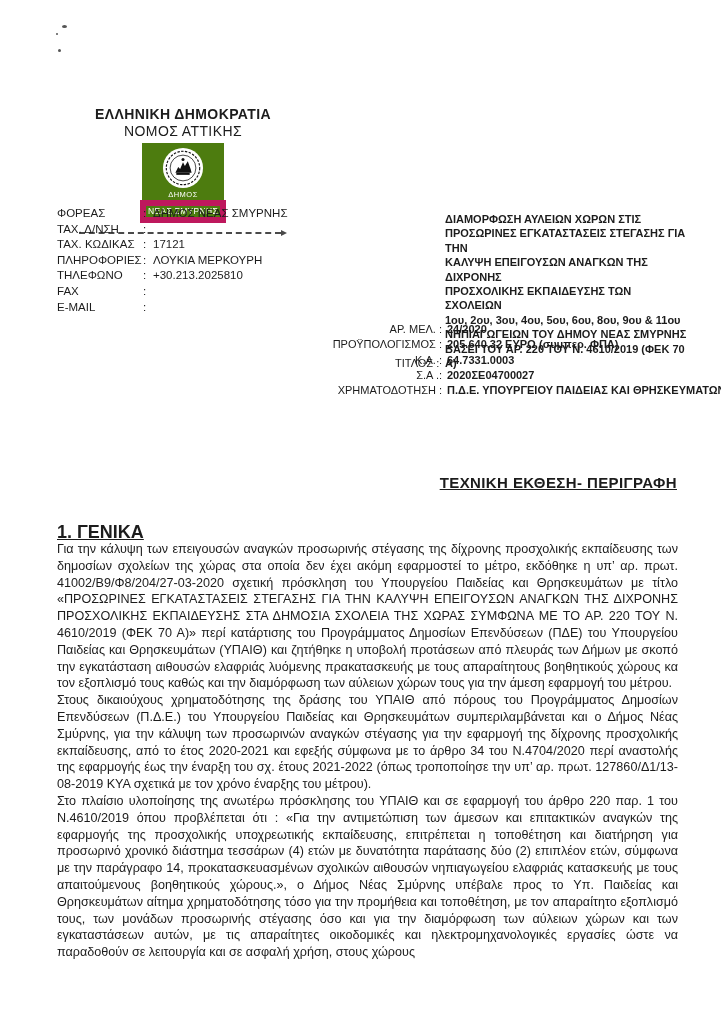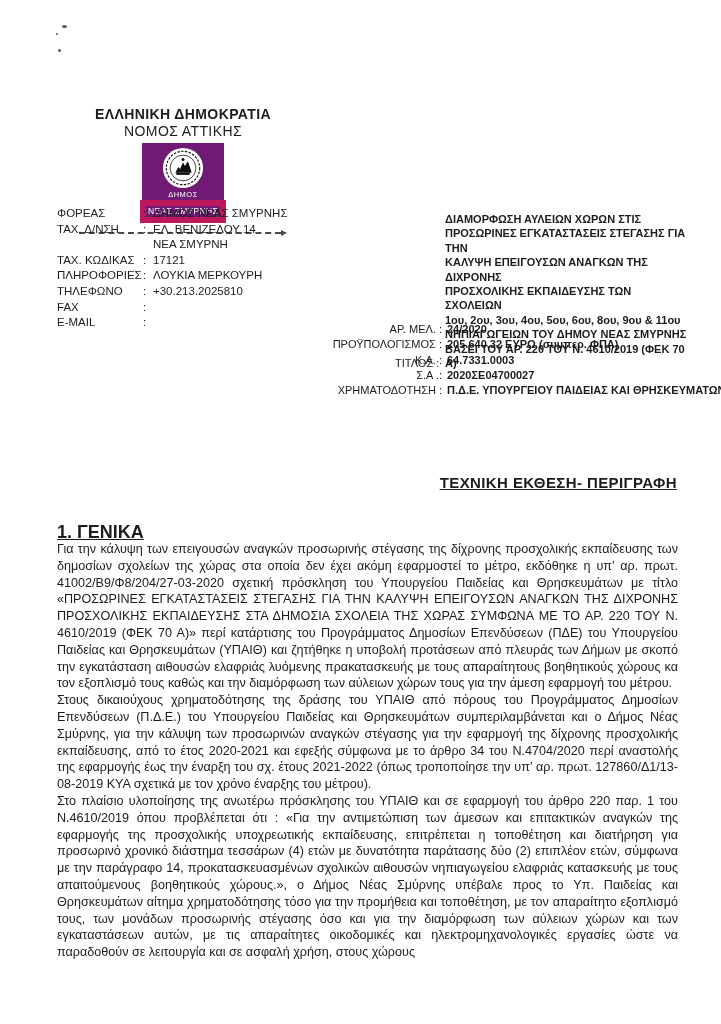--- a/index.html
+++ b/index.html
@@ -6,21 +6,21 @@
   .page{
     position:relative;width:721px;height:1024px;background:#ffffff;
     font-family:"Liberation Sans",sans-serif;color:#1c1c1c;overflow:hidden;
     margin:0 auto;box-shadow:0 0 6px rgba(0,0,0,.25);
   }
   .speck{position:absolute;background:#555;border-radius:50%;}
   .hdr{position:absolute;left:50px;top:60px;width:266px;text-align:center;margin-top:46px;}
   .hdr .republic{font-size:14px;font-weight:bold;letter-spacing:.4px;}
   .hdr .prefecture{font-size:14px;font-weight:normal;letter-spacing:.4px;margin-top:1px;}
   .seal-box{
-    width:82px;height:80px;background:#701a75;margin:4px auto 0 auto;
+    width:82px;height:80px;background:#4d7c0f;margin:4px auto 0 auto;
     display:flex;flex-direction:column;align-items:center;justify-content:flex-start;
     padding-top:4px;box-sizing:border-box;
   }
   .seal-circle{width:44px;height:44px;}
   .seal-dimos{color:#fff;font-size:7.5px;line-height:9px;margin-top:1px;letter-spacing:.5px;}
   .seal-city{
     color:#fff;font-size:8.5px;font-weight:normal;line-height:10px;margin-top:1px;
     border:6px solid #be185d;padding:0 2px 1px 2px;letter-spacing:.3px;white-space:nowrap;
   }
   .hdr .dept{font-size:14px;font-weight:bold;margin-top:5px;letter-spacing:.3px;}
@@ -88,22 +88,20 @@
 
   <div class="agency">
     <div class="row">
       <span class="lbl">ΦΟΡΕΑΣ</span>
       <span class="col">:</span>
       <span class="val">ΔΗΜΟΣ ΝΕΑΣ ΣΜΥΡΝΗΣ</span>
     </div>
     <div class="row">
       <span class="lbl">ΤΑΧ. Δ/ΝΣΗ</span>
       <span class="col">:</span>
-      <span class="val">ΕΛ. ΒΕΝΙΖΕΛΟΥ 14
-ΝΕΑ ΣΜΥΡΝΗ</span>
     </div>
     <div class="row">
       <span class="lbl">ΤΑΧ. ΚΩΔΙΚΑΣ</span>
       <span class="col">:</span>
       <span class="val">17121</span>
     </div>
     <div class="row">
       <span class="lbl">ΠΛΗΡΟΦΟΡΙΕΣ</span>
       <span class="col">:</span>
       <span class="val">ΛΟΥΚΙΑ ΜΕΡΚΟΥΡΗ</span>

